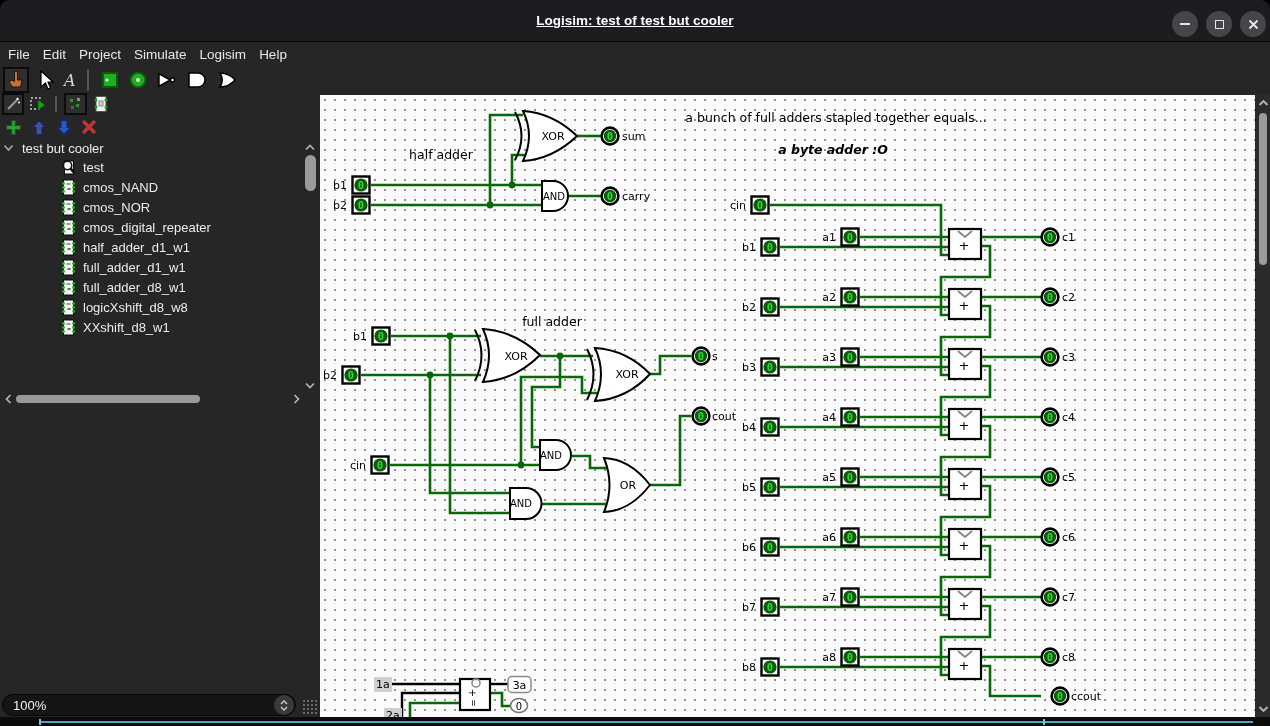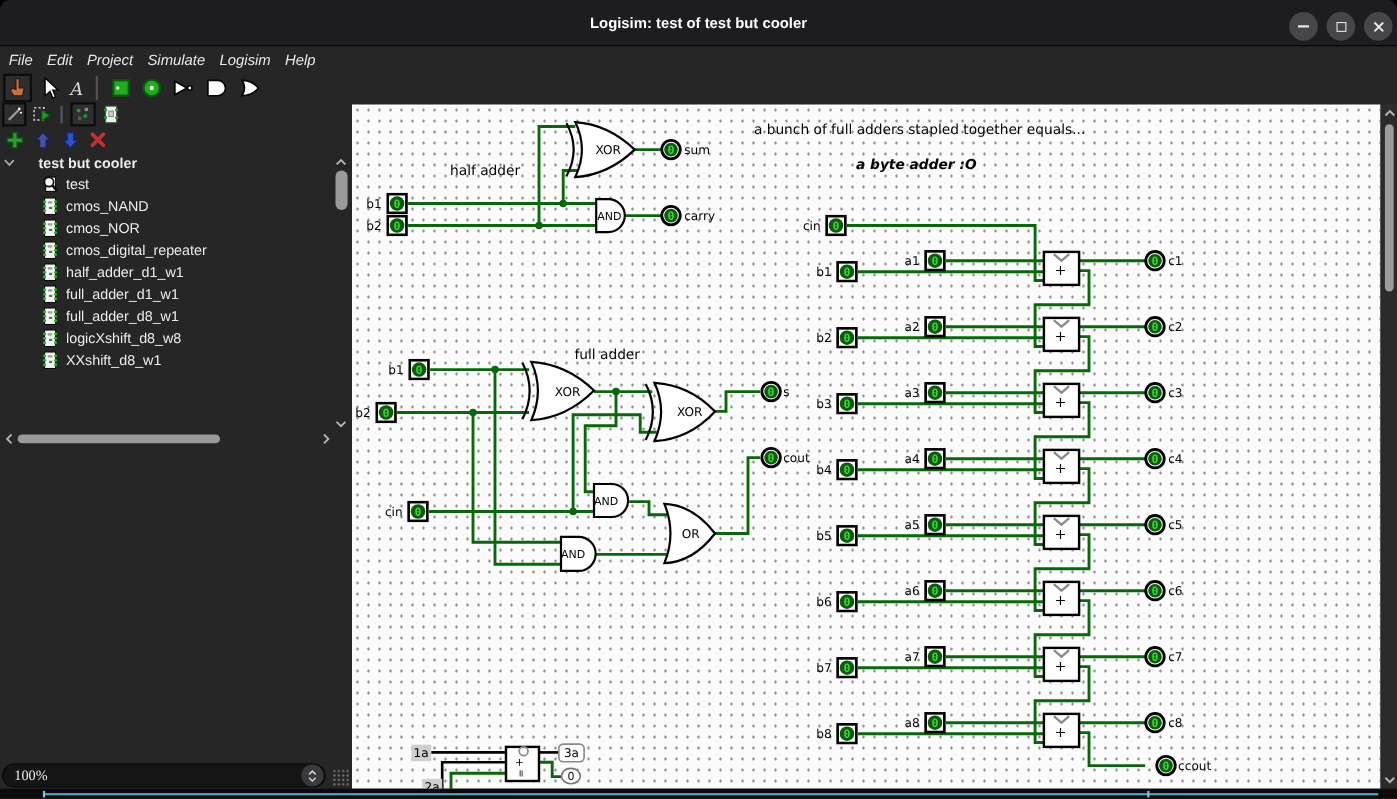--- a/index.html
+++ b/index.html
@@ -4,55 +4,55 @@
 <style>
   html,body{margin:0;padding:0;background:#000;}
   *{box-sizing:border-box;}
   body{font-family:"Liberation Sans", sans-serif;}
   .window{position:relative;width:1270px;height:726px;background:#262626;overflow:hidden;
           border-radius:10px 10px 0 0;outline:1px solid #0a0a0a;}
   
   .titlebar{position:absolute;left:0;top:0;width:1270px;height:42px;background:#1d1c20;
             border-bottom:1px solid #050505;}
   .title{position:absolute;left:0;right:0;top:0;height:42px;line-height:42px;text-align:center;
-         color:#ffffff;font-weight:bold;font-size:13.5px;}
+         color:#ffffff;font-weight:bold;font-size:13.5px;text-decoration:underline;}
   .winbtn{position:absolute;top:11px;width:26px;height:26px;border-radius:50%;background:#45454a;
           display:flex;align-items:center;justify-content:center;cursor:default;}
   .winbtn .min-glyph{display:block;width:10px;height:2px;background:#e8e8e8;}
   .winbtn .max-glyph{display:block;width:9px;height:9px;border:1.5px solid #e8e8e8;}
   
   .menubar{position:absolute;left:0;top:43px;width:1270px;height:23px;display:flex;align-items:center;
-           padding-left:8px;gap:13px;background:#262626;font-style:italic;}
+           padding-left:8px;gap:13px;background:#262626;}
   .menu-item{color:#e8e8e8;font-size:13.5px;}
   
   .toolrow{position:absolute;left:0;display:flex;align-items:center;}
   .tr1{top:67px;height:26px;gap:6px;padding-left:3px;}
   .tr2{top:94px;height:20px;gap:4px;padding-left:2px;}
   .tr3{top:116px;height:22px;gap:7px;padding-left:4px;}
   .tbtn{display:flex;align-items:center;justify-content:center;padding:1px;}
   .tsel{border:2px solid #0b0b0b;background:#2e2e2e;}
   .tsep{width:2px;height:22px;background:#555;margin:0 4px;}
   .tsep2{width:2px;height:16px;background:#555;margin:0 3px;}
   
   .tree{position:absolute;left:0;top:139px;width:302px;height:253px;overflow:hidden;color:#ececec;}
-  .tree-root{display:flex;align-items:center;height:18px;gap:21px;padding-left:3px;font-size:13px;font-weight:bold;}
-  .tree-row{display:flex;align-items:center;height:20px;gap:6px;padding-left:38px;font-size:13px;}
+  .tree-root{display:flex;align-items:center;height:18px;gap:8px;padding-left:3px;font-size:13px;}
+  .tree-row{display:flex;align-items:center;height:20px;gap:6px;padding-left:38px;font-size:13px;margin-left:23px;}
   .tree-row .ticon{width:16px;height:17px;display:flex;align-items:center;}
   
   .vscroll-tree{position:absolute;left:303px;top:140px;width:15px;height:252px;}
   .thumb-v{position:absolute;left:2px;top:15px;width:11px;height:36px;border-radius:6px;background:#9a9a9a;}
   .vscroll-canvas{position:absolute;left:1255px;top:95px;width:15px;height:622px;background:#2b2b2b;}
   .thumb-cv{position:absolute;left:3.5px;top:18px;width:8px;height:152px;border-radius:5px;background:#9b9b9b;}
   .hscroll-tree{position:absolute;left:0;top:392px;width:302px;height:14px;}
   .thumb-h{position:absolute;left:16px;top:3px;width:184px;height:8px;border-radius:4px;background:#9a9a9a;}
   .sb-btn{position:absolute;display:flex;align-items:center;justify-content:center;width:12px;height:12px;}
   
   .zoomctl{position:absolute;left:2px;top:694px;width:294px;height:22px;border-radius:11px;
            background:#151515;border:1px solid #060606;display:flex;align-items:center;}
-  .zoomval{color:#f2f2f2;font-size:13px;padding-left:10px;flex:1;font-family:Liberation Serif, serif;}
+  .zoomval{color:#f2f2f2;font-size:13px;padding-left:10px;flex:1;}
   .stepper{width:20px;height:20px;border-radius:50%;background:#3a3a3e;margin-right:1px;
            display:flex;flex-direction:column;align-items:center;justify-content:center;gap:1px;}
   .grip{position:absolute;left:302px;top:699px;width:16px;height:16px;
         background-image:radial-gradient(circle,#6a6a6a 1px,transparent 1.2px);background-size:4px 4px;}
   
   .canvas{position:absolute;left:320px;top:95px;width:935px;height:622px;background-color:#fbfbfb;
           background-image:radial-gradient(circle,#8f8f8f 1px,transparent 1.35px);background-size:10px 10px;}
   .bottombar{position:absolute;left:0;top:717px;width:1270px;height:9px;background:#0b0b0b;}
   .accline{position:absolute;left:40px;top:3.5px;width:1213px;height:2px;background:#4da5c9;}
   .acctick{position:absolute;top:1.5px;width:2px;height:6px;background:#7fc4de;}

